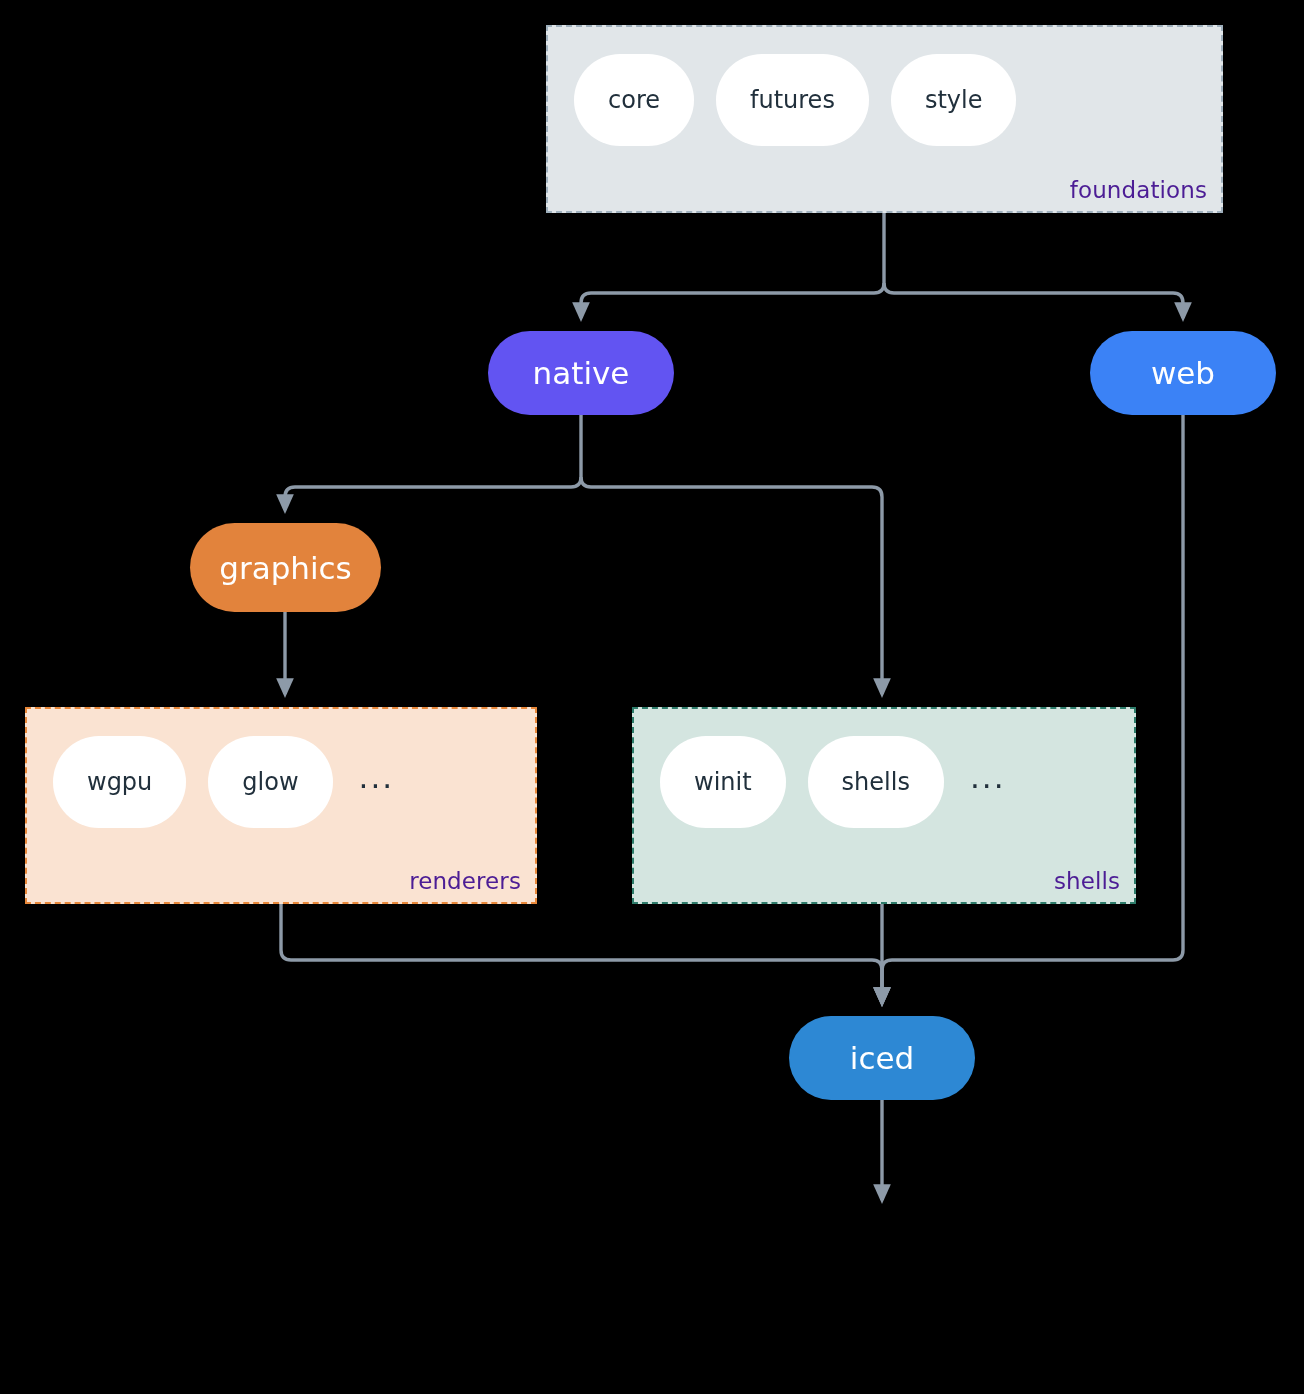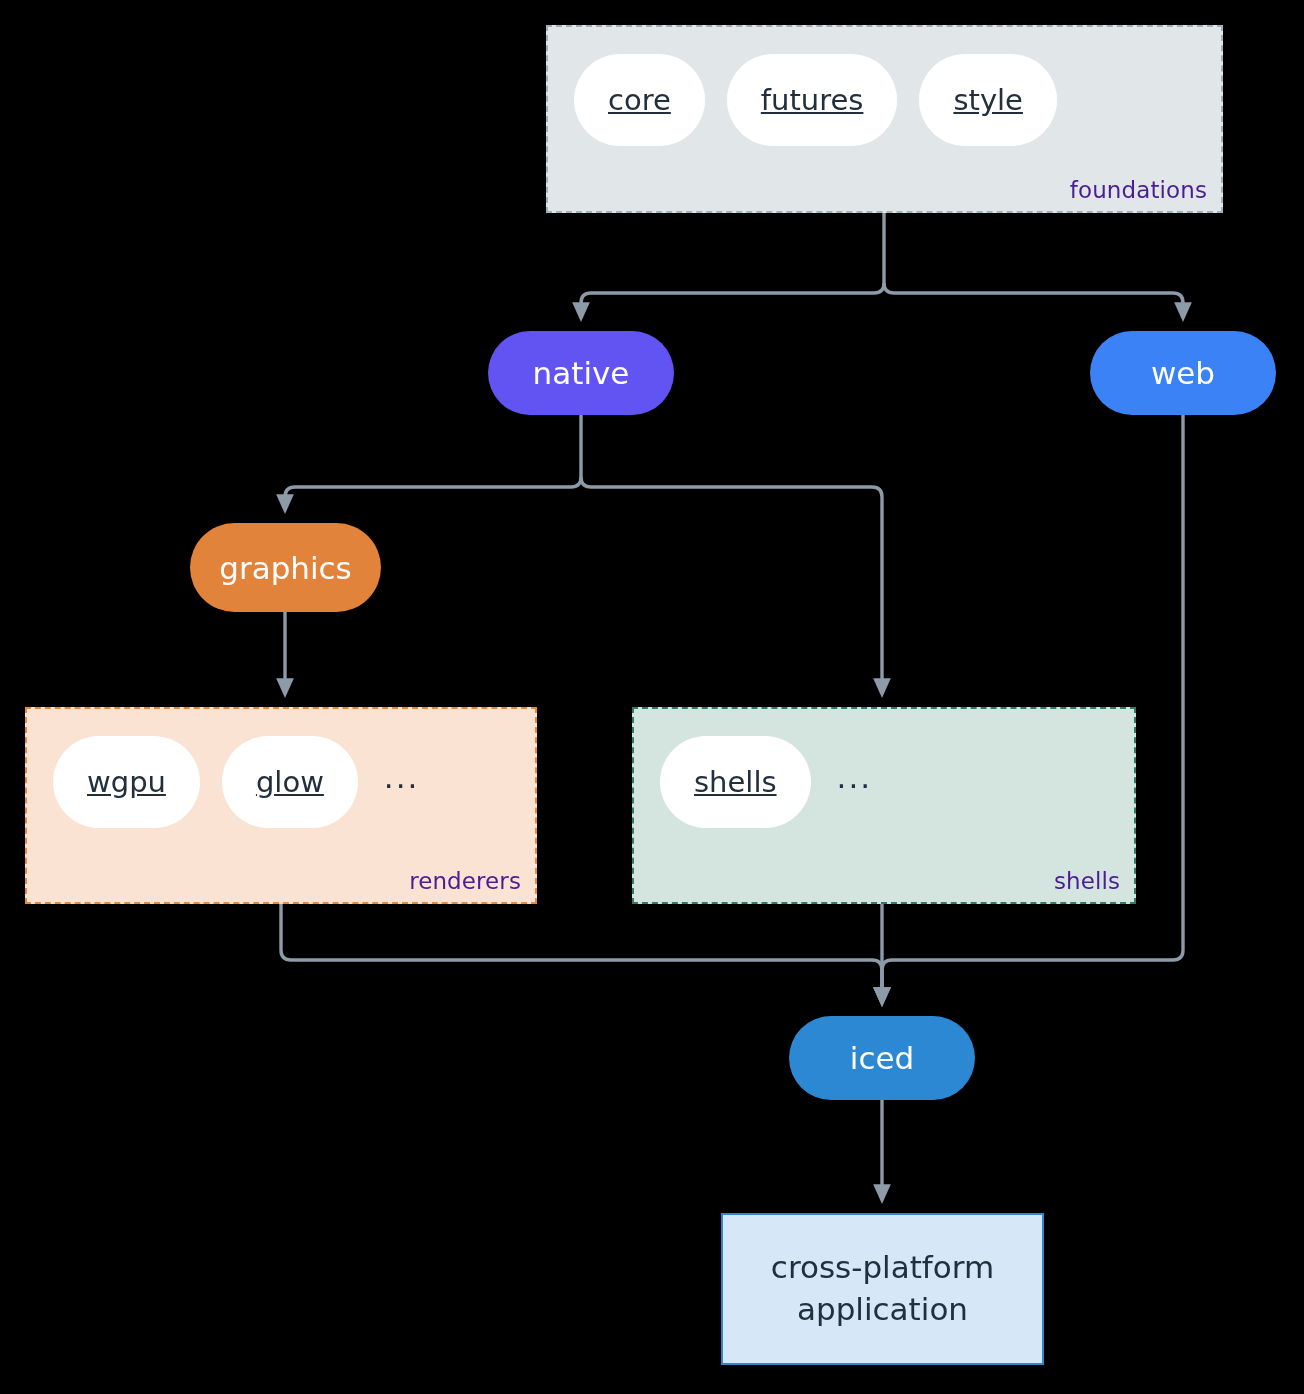--- a/index.html
+++ b/index.html
@@ -72,24 +72,23 @@
   
   .pill-white {
     display: flex;
     align-items: center;
     justify-content: center;
     background: #ffffff;
     border-radius: 999px;
     height: 92px;
     padding: 0 34px;
     min-width: 120px;
-    font-size: 29px;
+    font-size: 24px;
     color: #21303c;
     box-sizing: border-box;
-    text-decoration: underline;
   }
   .ellipsis {
     font-size: 31px;
     color: #21303c;
     letter-spacing: 2px;
     padding-left: 4px;
     line-height: 1;
     margin-top: -10px;
   }
 
@@ -198,20 +197,23 @@
         <span>glow</span>
       </div>
       <div class="ellipsis">...</div>
     </div>
     <div class="group-label">renderers</div>
   </div>
 
   <div class="group" id="group-shells">
     <div class="group-items">
       <div class="pill-white">
+        <span>winit</span>
+      </div>
+      <div class="pill-white">
         <span>shells</span>
       </div>
       <div class="ellipsis">...</div>
     </div>
     <div class="group-label">shells</div>
   </div>
 
   <div class="node-pill" id="node-native">
     <span>native</span>
   </div>
@@ -221,18 +223,14 @@
   </div>
 
   <div class="node-pill" id="node-graphics">
     <span>graphics</span>
   </div>
 
   <div class="node-pill" id="node-iced">
     <span>iced</span>
   </div>
 
-  <div id="node-application">
-    <span>cross-platform</span>
-    <span>application</span>
-  </div>
 
 </div>
 
 </body></html>

